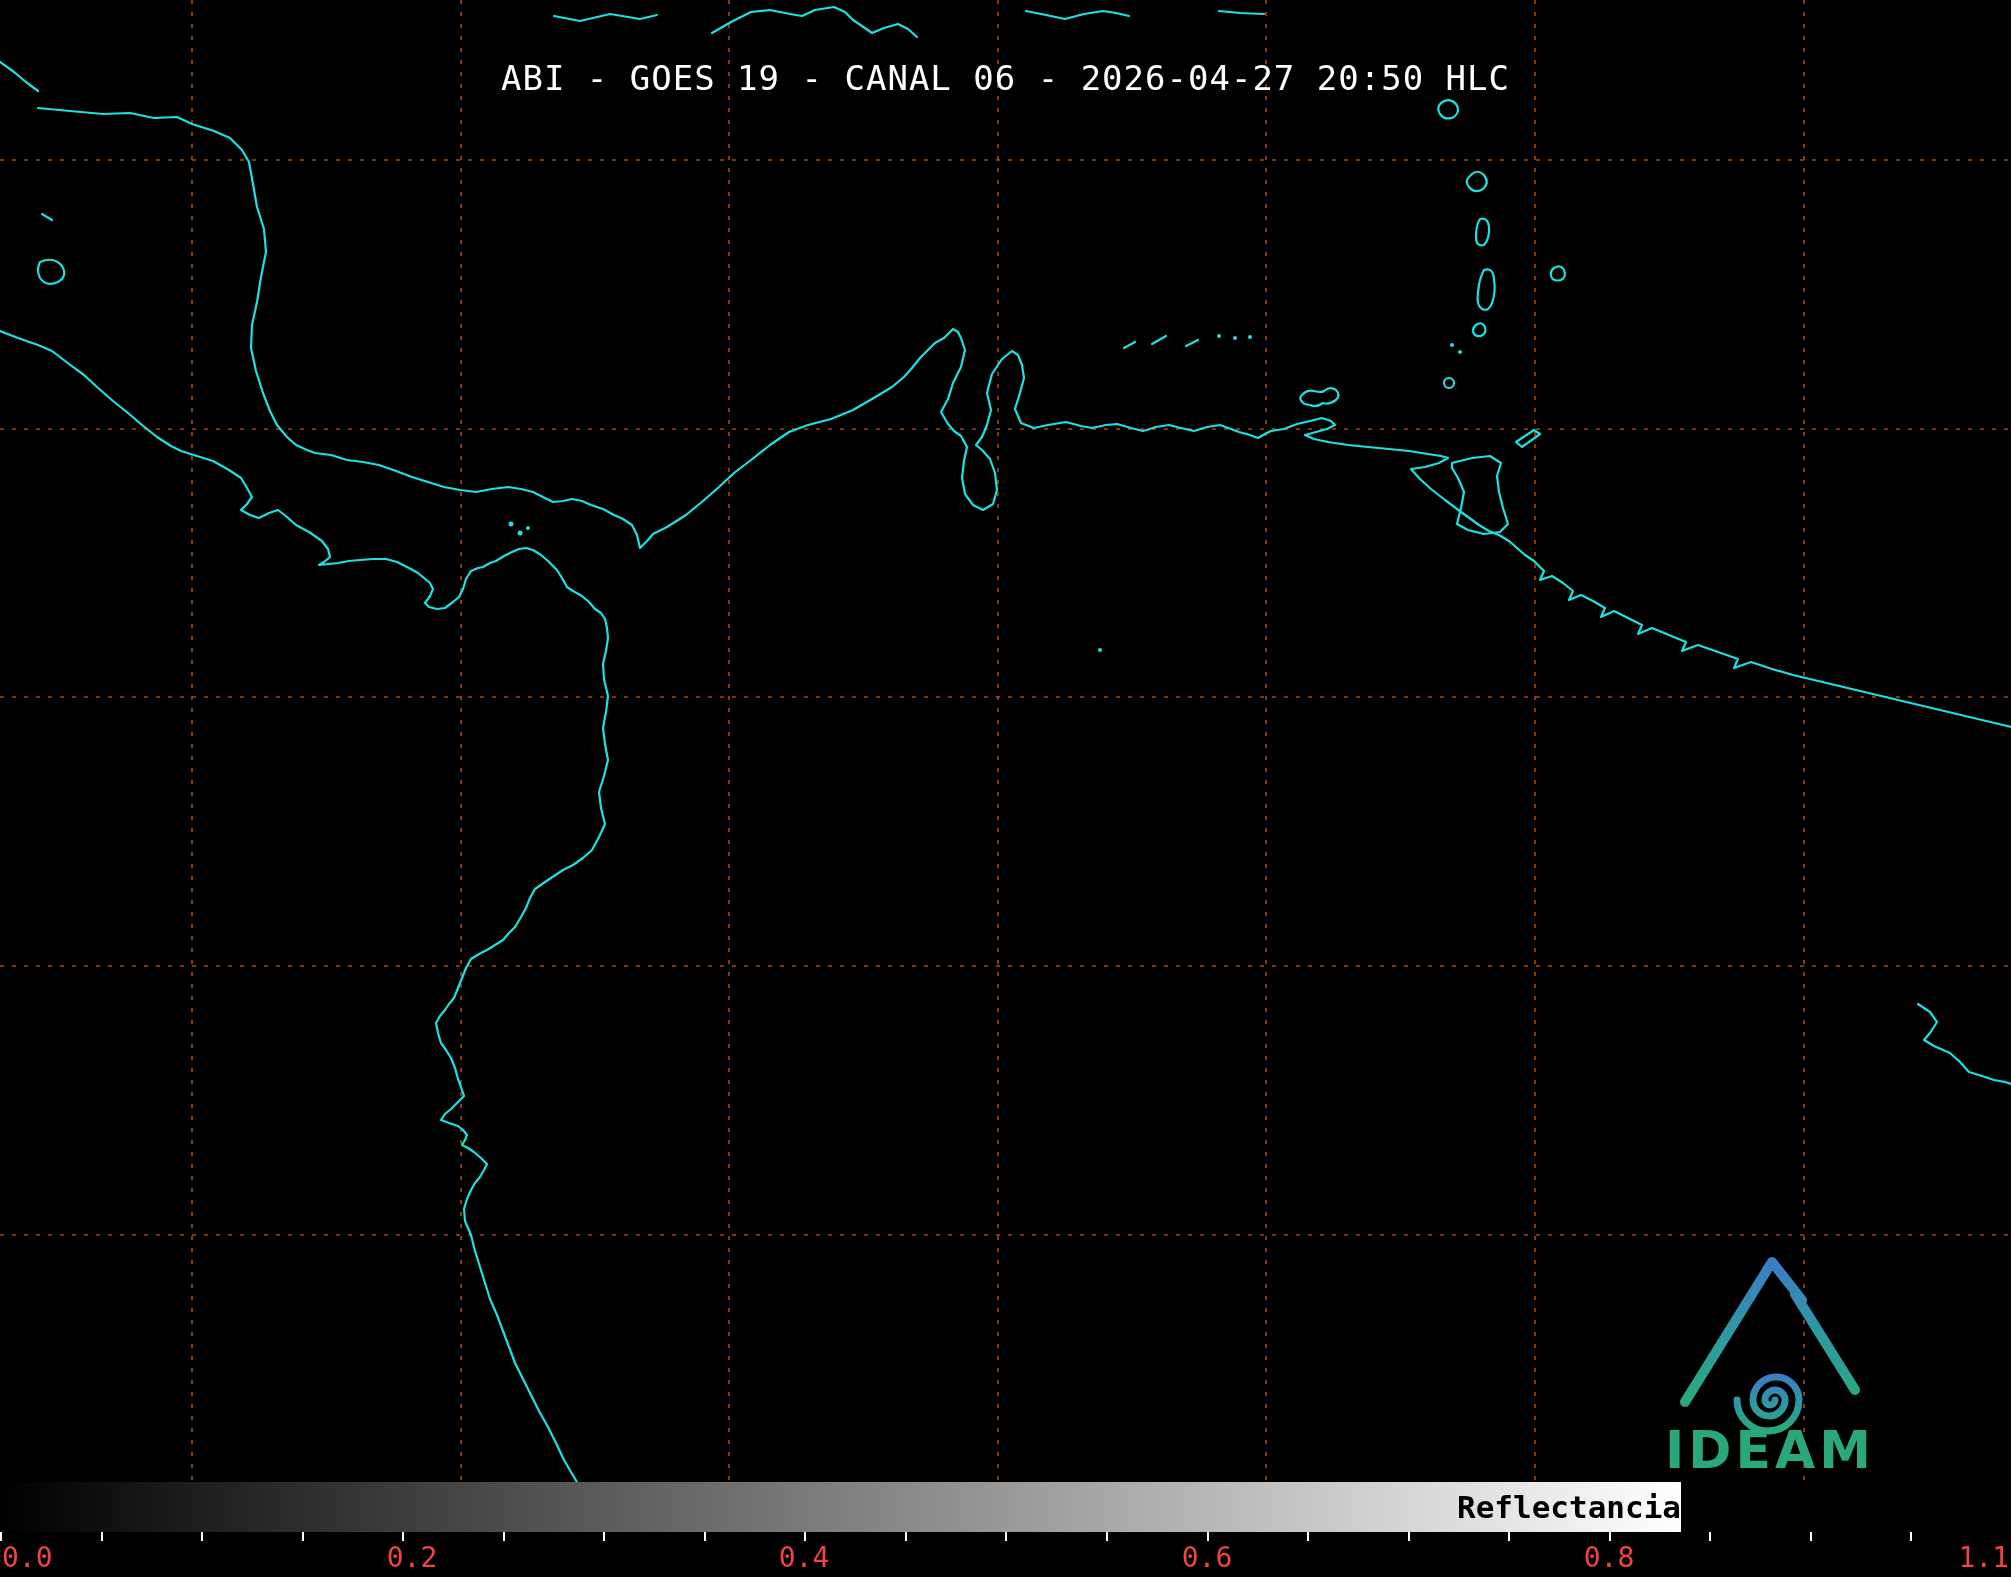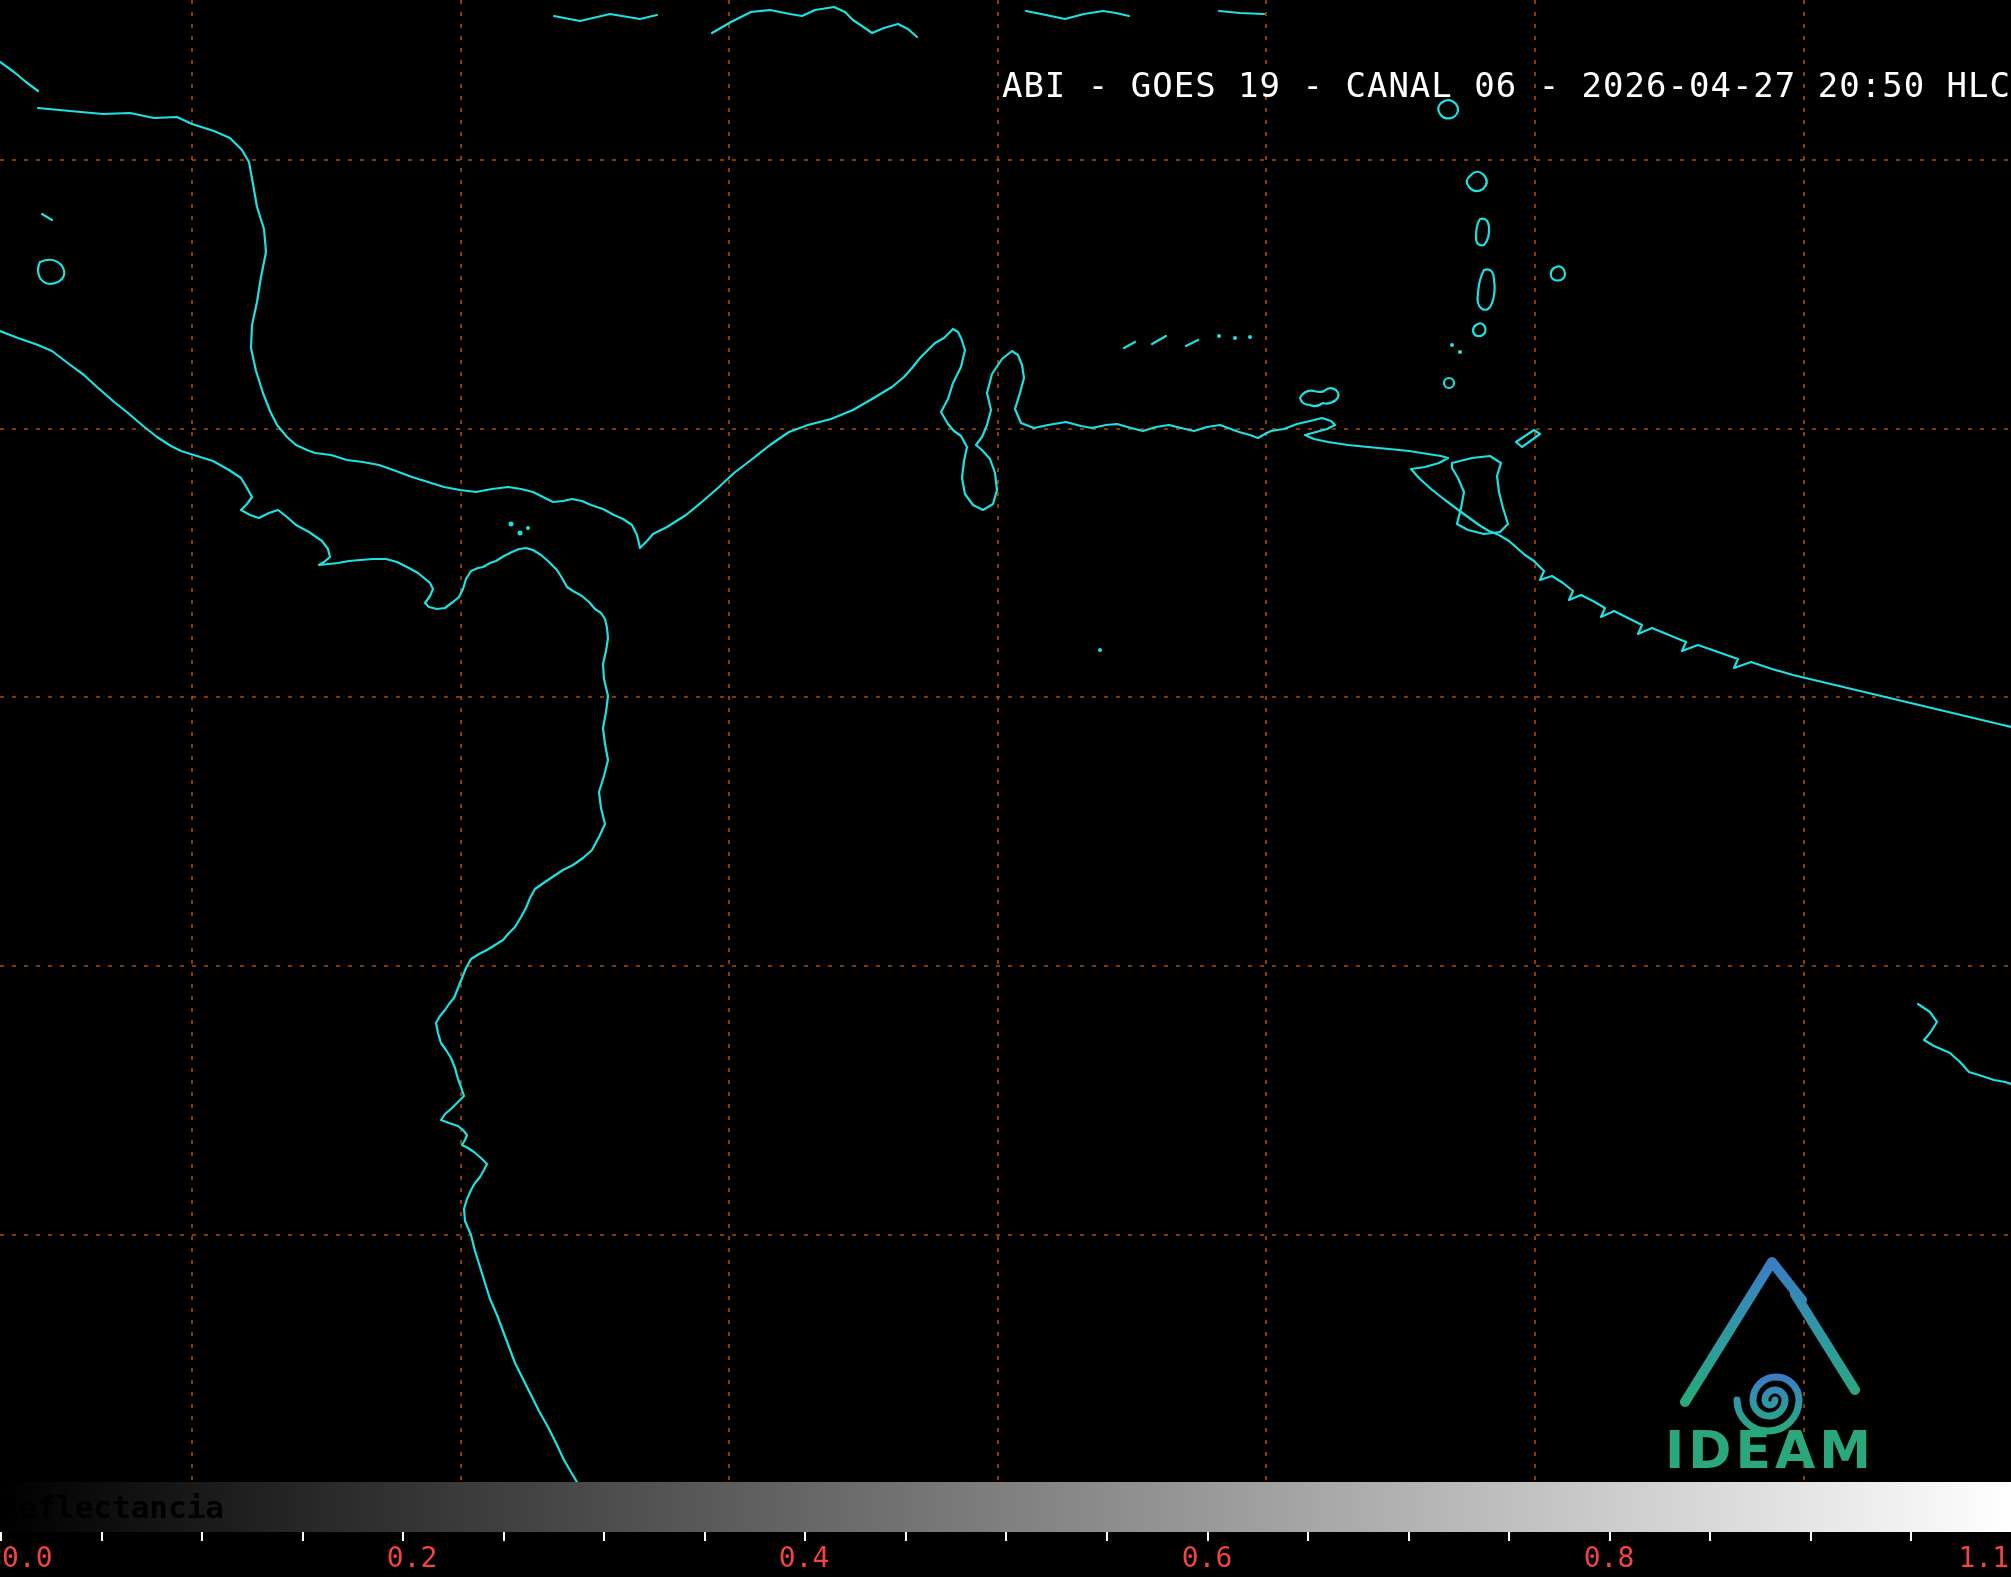--- a/index.html
+++ b/index.html
@@ -2,25 +2,25 @@
 <html><head>
 <meta charset="utf-8">
 <style>
   html,body{margin:0;padding:0;background:#000;}
   .screen{position:relative;width:2011px;height:1577px;background:#000;overflow:hidden;
           font-family:"DejaVu Sans Mono",monospace;}
   .map-svg{position:absolute;left:0;top:0;}
   .grat{stroke:#b14a00;stroke-width:1.6;stroke-dasharray:4 8;fill:none;}
   .coast{stroke:#1fe0e0;stroke-width:2.2;fill:none;stroke-linejoin:round;stroke-linecap:round;}
   .coast-dot{fill:#1fe0e0;stroke:none;}
-  .title{position:absolute;top:65px;left:0;width:100%;text-align:right;color:#ffffff;
+  .title{position:absolute;top:58px;left:0;width:100%;text-align:center;color:#ffffff;
          font-size:34px;letter-spacing:1px;white-space:pre;}
-  .colorbar{position:absolute;left:0;top:1482px;width:2011px;height:50px;
+  .colorbar{position:absolute;left:0;top:1482px;width:1681px;height:50px;
             background:linear-gradient(to right,#000000,#ffffff);
-            display:flex;align-items:center;justify-content:flex-start;}
+            display:flex;align-items:center;justify-content:flex-end;}
   .colorbar .cb-label{color:#000;font-weight:bold;font-size:31px;}
   .cb-ticks{position:absolute;left:0;top:1532px;width:2011px;height:9px;
             background:repeating-linear-gradient(to right,#ffffff 0px,#ffffff 2px,transparent 2px,transparent 100.55px);}
   .cb-labels{position:absolute;left:0;top:1541px;width:2011px;height:36px;color:#ef4444;font-size:28px;}
   .cb-labels span{position:absolute;top:0;}
   .logo-svg{position:absolute;left:1650px;top:1240px;}
 </style>
 </head>
 <body>
 

